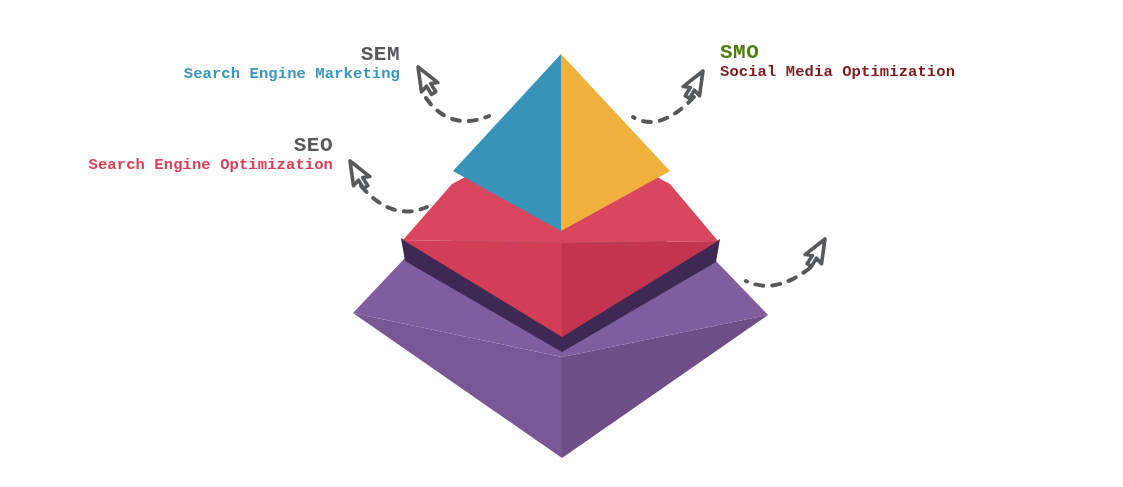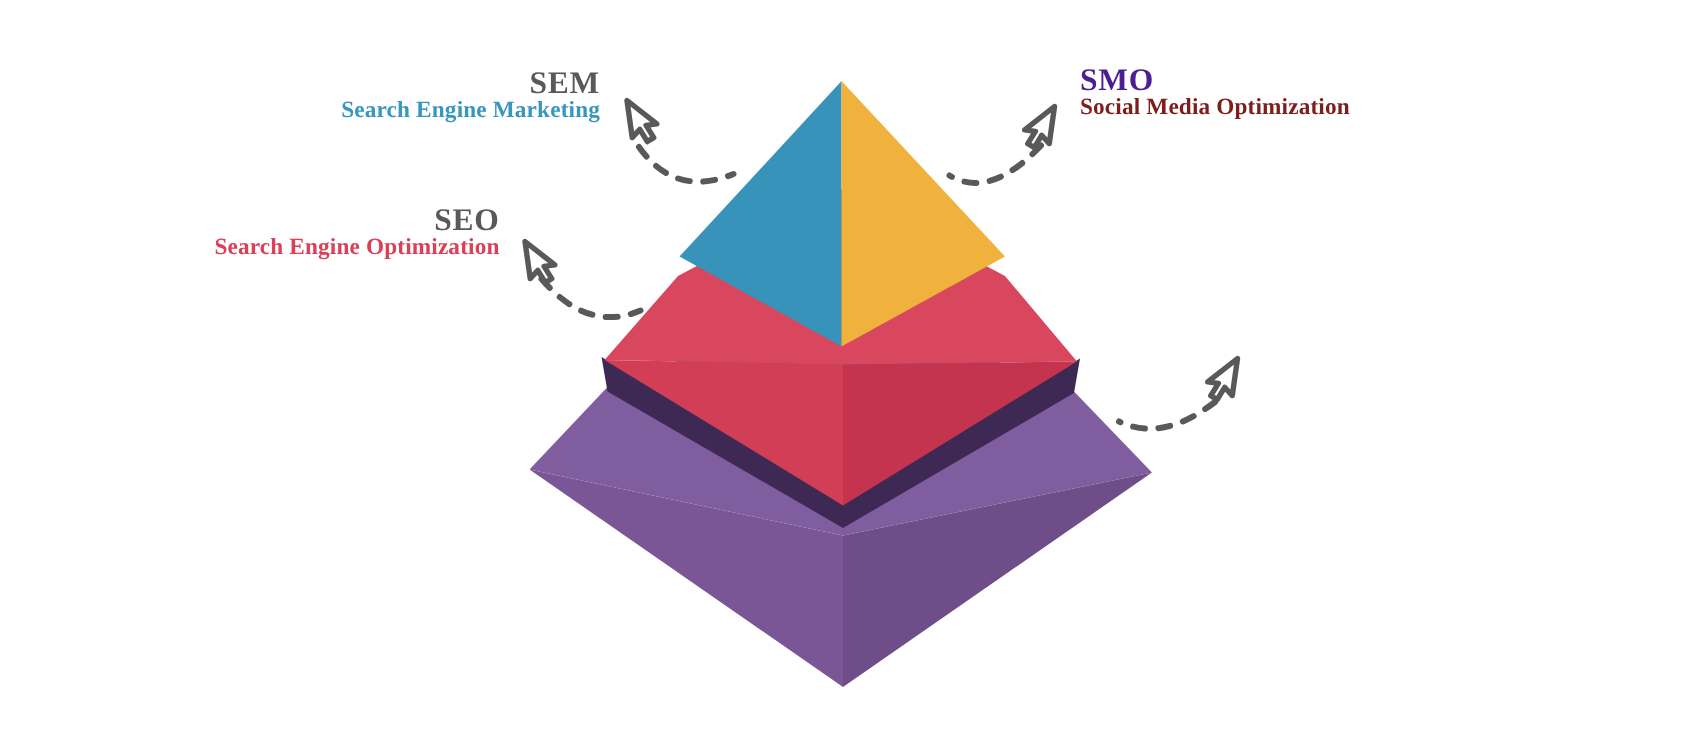--- a/index.html
+++ b/index.html
@@ -1,21 +1,21 @@
 <!DOCTYPE html>
 <html><head>
 <meta charset="utf-8">
 <style>
   html,body{margin:0;padding:0;background:#ffffff;}
   .stage{
     position:relative;
     width:1123px;height:487px;
     background:#ffffff;
     overflow:hidden;
-    font-family:Liberation Serif, serif;
+    font-family:Liberation Mono, monospace;
   }
   .stage svg{position:absolute;left:0;top:0;}
   .label{position:absolute;white-space:nowrap;}
   .label .title{
     display:block;
     font-size:21px;line-height:20px;font-weight:700;
     letter-spacing:.5px;
   }
   .label .subtitle{
     display:block;
@@ -68,21 +68,21 @@
       <path d="M0,0 L0,25 L5.8,20.2 L9.6,29 L14.2,27 L10.3,18.2 L17.5,18.2 Z" transform="translate(825,239) scale(-1,1) rotate(-8)" fill="#ffffff" stroke="#58595B"></path>
     </g>
   </svg>
 
   <div class="label align-right label-sem">
     <span class="title" style="color: rgb(88, 89, 91);">SEM</span>
     <span class="subtitle" style="color: rgb(57, 150, 190);">Search Engine Marketing</span>
   </div>
 
   <div class="label align-left label-smo">
-    <span class="title" style="color: #4c1d95;">SMO</span>
+    <span class="title" style="color: #4d7c0f;">SMO</span>
     <span class="subtitle" style="color: #7f1d1d;">Social Media Optimization</span>
   </div>
 
   <div class="label align-right label-seo">
     <span class="title" style="color: rgb(88, 89, 91);">SEO</span>
     <span class="subtitle" style="color: rgb(219, 64, 86);">Search Engine Optimization</span>
   </div>
 
   <div class="label align-left label-contenidos">
   </div>

